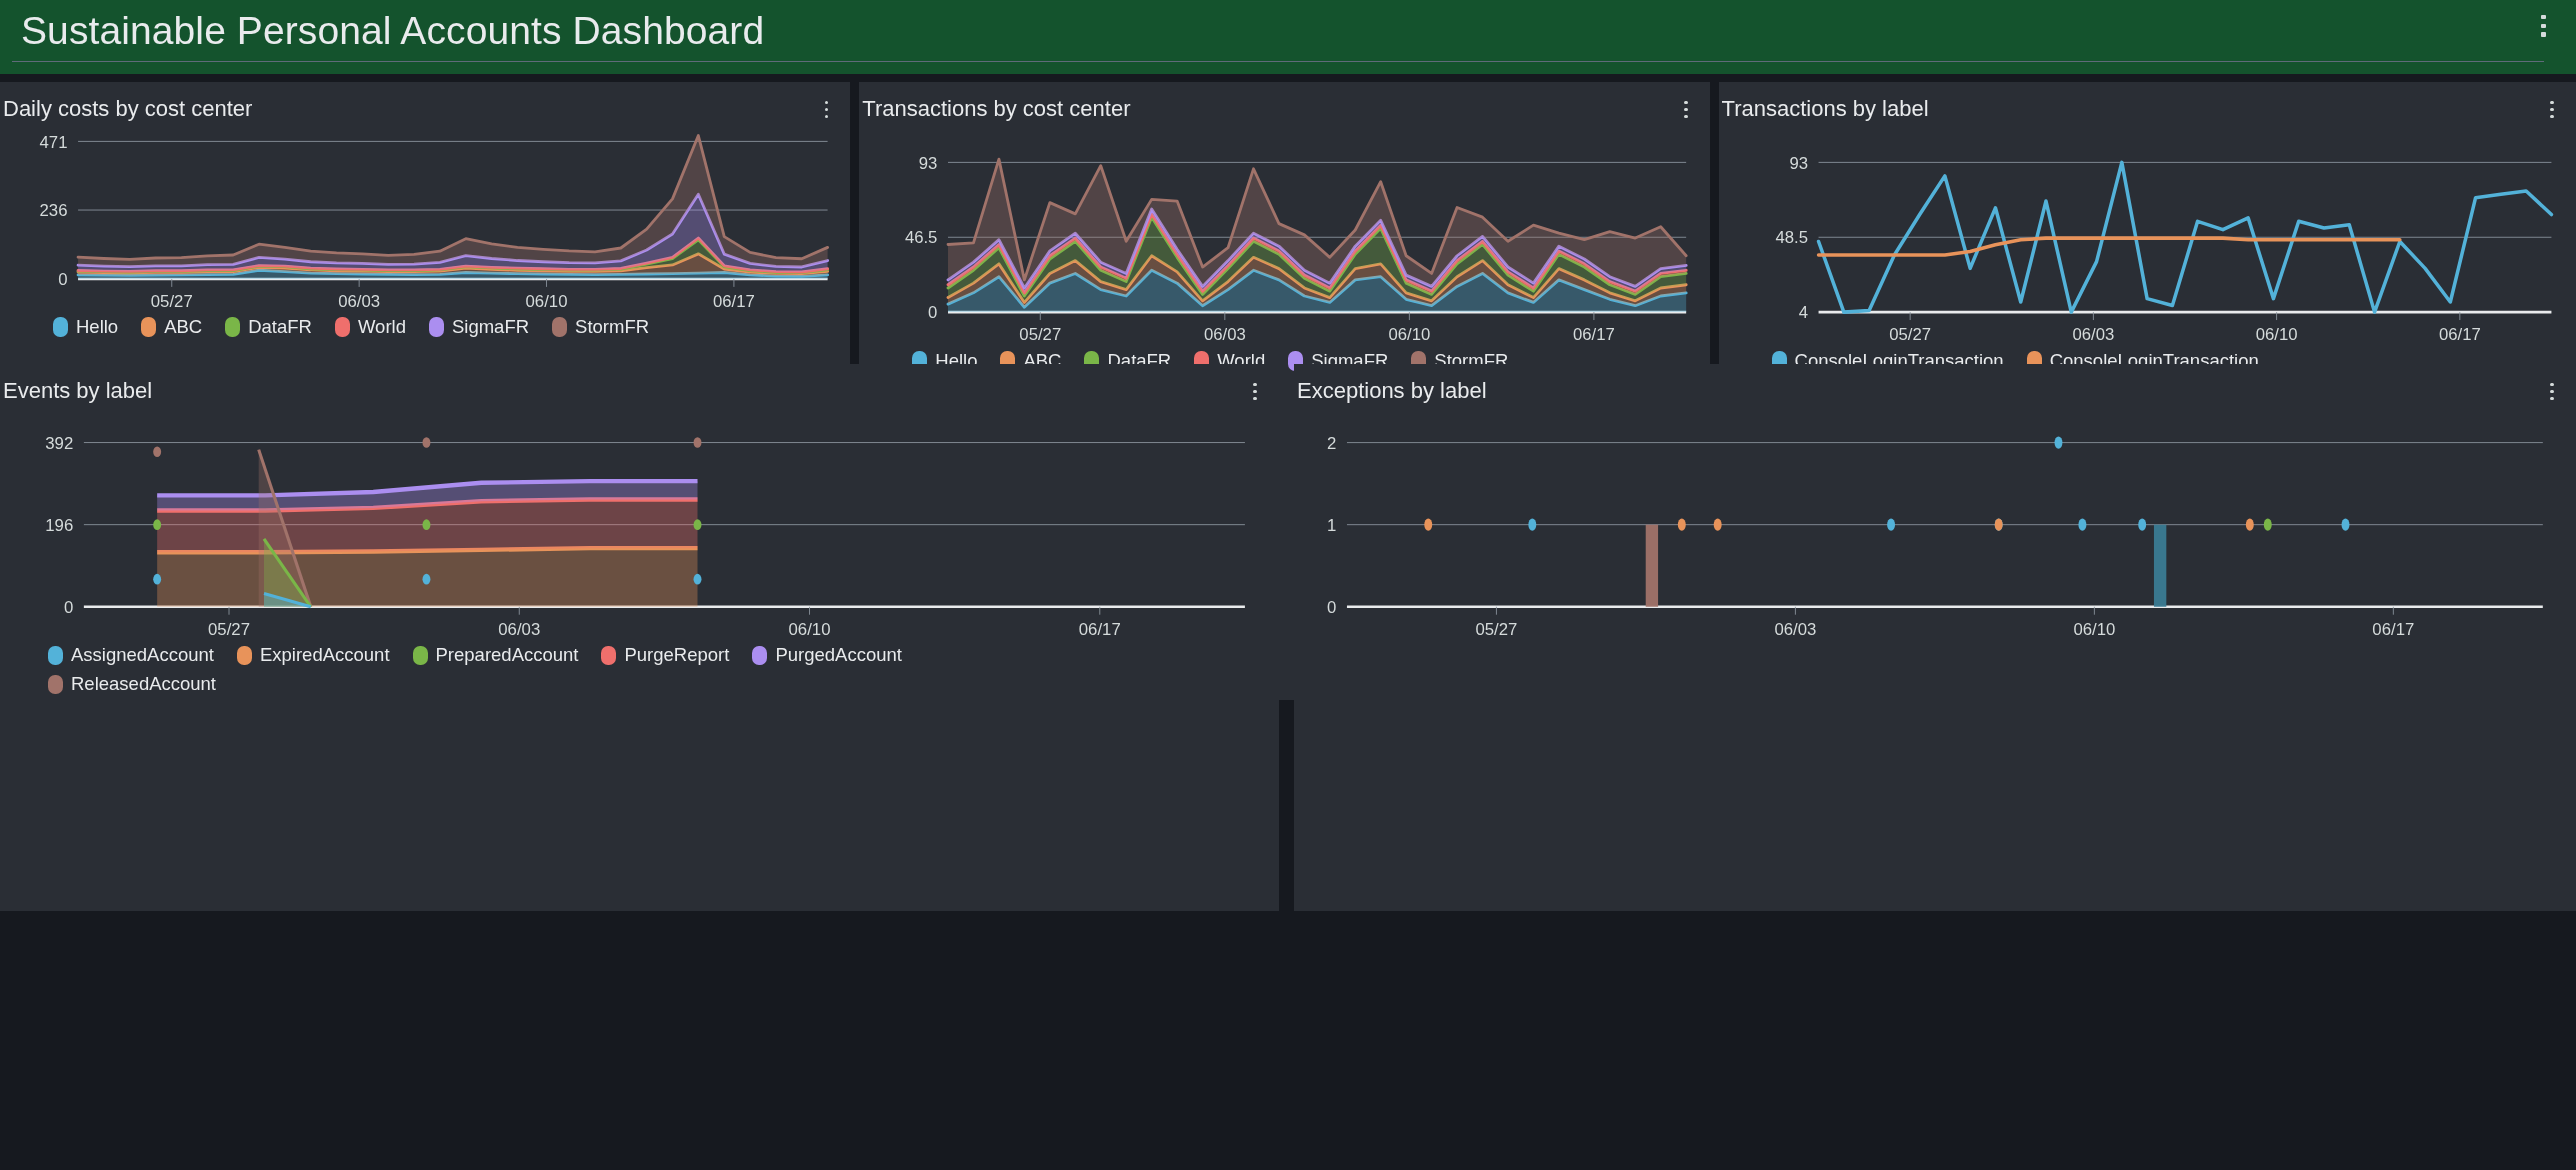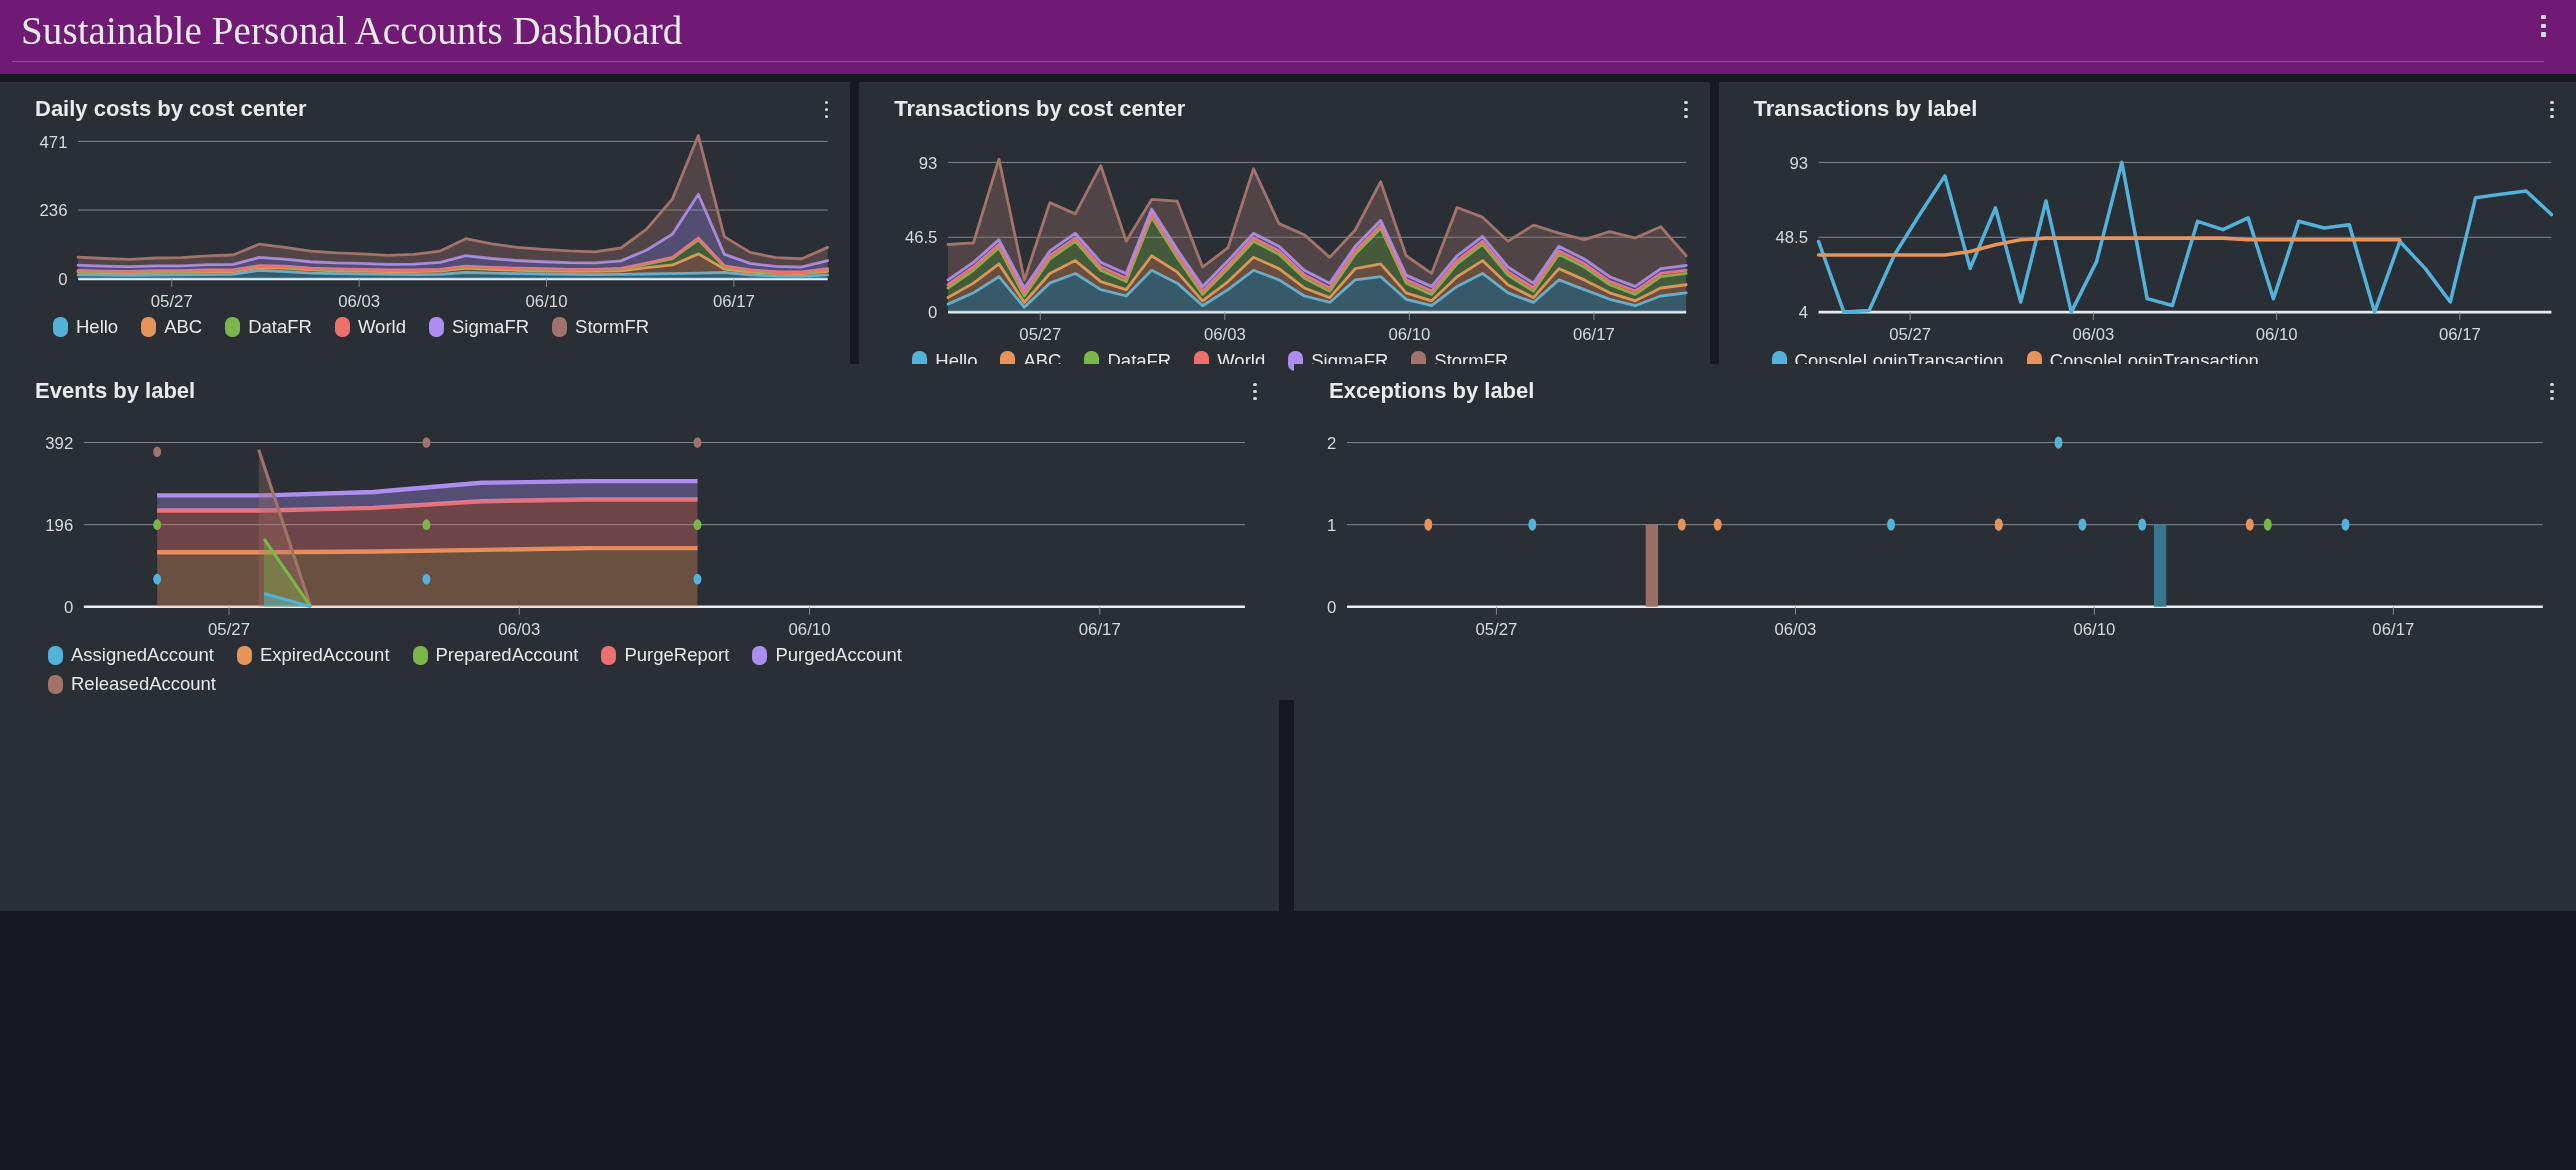--- a/index.html
+++ b/index.html
@@ -6,24 +6,23 @@
   html, body {
     width: 2576px; height: 1171px;
     background: #16191f;
     font-family: "Liberation Sans", sans-serif;
     overflow: hidden;
   }
   .dashboard { width: 2576px; height: 1171px; background: #16191f; position: relative; }
 
   
   .header {
-    background: #701a75;
+    background: #14532d;
     padding: 8.8px 21px 12.4px 21px;
     position: relative;
-    font-family: Liberation Serif, serif;
   }
   .header-title {
     font-size: 39px;
     font-weight: 400;
     color: #e9ebed;
     letter-spacing: 0.1px;
     line-height: 1.15;
     padding-bottom: 7px;
   }
   .header-rule {
@@ -45,22 +44,22 @@
   .row { display: flex; gap: 8.8px; padding: 0 0 0 0; }
   .row-1 { margin-top: 8px; height: 274px; padding-left: 0px; }
   .row-2 { margin-top: 8px; height: 343px; gap: 15px; }
 
   .panel {
     background: #2a2e35;
     position: relative;
     overflow: hidden;
   }
   .panel-title {
-    font-size: 22px; color: #e9ebed; font-weight: 700;
-    padding: 14px 0 0 35px;
+    font-size: 22px; color: #e9ebed; font-weight: 400;
+    padding: 14px 0 0 3px;
   }
   .panel-menu {
     position: absolute; right: 12.4px; top: 12.4px;
     width: 23px; height: 30px;
     display:flex; flex-direction: column; align-items:center; justify-content:center; gap: 3.5px;
     cursor: pointer;
   }
   .panel-menu i { width: 3.5px; height: 3.5px; background: #d5dbdb; border-radius: 50%; display:block; }
 
   .unit-label { font-size: 17.7px; color: #d5dbdb; padding: 15px 0 0 26.5px; }

